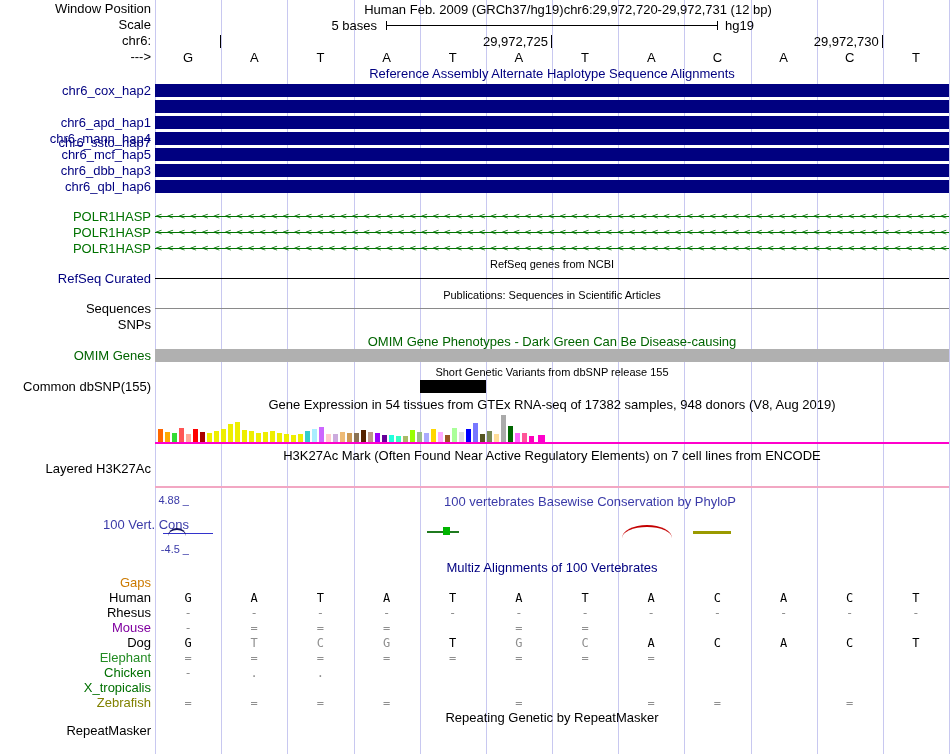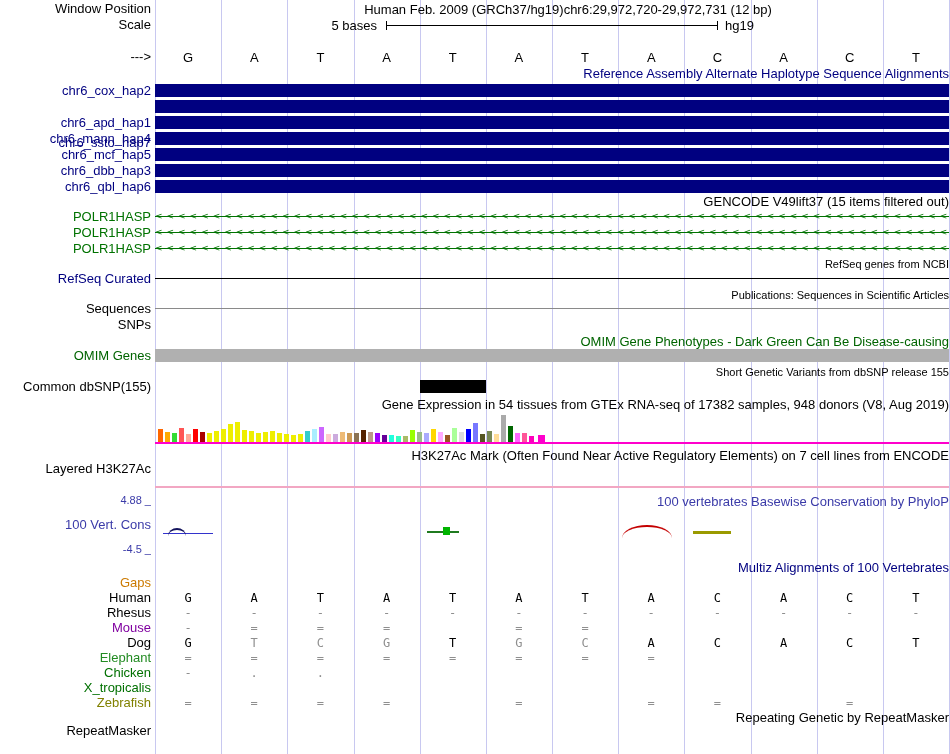--- a/index.html
+++ b/index.html
@@ -10,28 +10,28 @@
   .gridlines{position:absolute;left:155px;top:0;width:795px;height:754px;}
   .vline{position:absolute;top:0;bottom:0;width:1px;background:#c8c8f0;}
   .row{position:absolute;left:0;width:950px;}
   .abs{position:absolute;left:0;}
   .lbl{
     position:absolute;left:0;width:151px;text-align:right;white-space:nowrap;
     font-size:13px;line-height:14px;color:#000;
   }
   .trk{position:absolute;left:155px;top:0;width:794px;height:100%;}
   .title{
-    position:absolute;left:155px;width:794px;text-align:right;
+    position:absolute;left:155px;width:794px;text-align:center;
     font-size:13px;line-height:15px;white-space:nowrap;
   }
   .title.small{font-size:11px;line-height:13px;}
   .navy{color:#000080;}
   .green{color:#007200;}
   .dgreen{color:#006400;}
-  .blue{color:#3a3aa8;}
+  .blue{color:#3a3aa8;margin-left:38px;}
   .small-lbl{font-size:11px;line-height:13px;}
   .hdr{display:flex;justify-content:center;gap:0;font-size:13px;line-height:15px;white-space:nowrap;padding-left:16px;}
   .scale-bases{position:absolute;left:0;width:222px;text-align:right;font-size:13px;line-height:15px;}
   .scale-ruler{
     position:absolute;left:231px;top:3px;width:330px;height:9px;
     border-left:1px solid #000;border-right:1px solid #000;
     background:linear-gradient(#000,#000) 0 50%/100% 1px no-repeat;
   }
   .scale-genome{position:absolute;left:570px;font-size:13px;line-height:15px;}
   .tick{position:absolute;top:1px;width:1px;height:13px;background:#000;}
@@ -86,20 +86,30 @@
 
   <div class="row" style="top:18px;height:15px">
     <div class="lbl">Scale</div>
     <div class="trk">
       <span class="scale-bases">5 bases</span>
       <div class="scale-ruler"></div>
       <span class="scale-genome">hg19</span>
     </div>
   </div>
 
+  <div class="row" style="top:34px;height:16px">
+    <div class="lbl">chr6:</div>
+    <div class="trk">
+        <div class="tick" style="left: 65.1667px;"></div>
+        <div class="tick" style="left: 396px;"></div>
+        <div class="tick-label" style="left: 317px;">29,972,725</div>
+        <div class="tick" style="left: 726.833px;"></div>
+        <div class="tick-label" style="left: 647.833px;">29,972,730</div>
+      </div>
+  </div>
 
   <div class="row" style="top:50px;height:15px">
     <div class="lbl">---&gt;</div>
     <div class="trk">
         <div class="seq-cell" style="left: 0px; width: 66.1667px;">G</div>
         <div class="seq-cell" style="left: 66.1667px; width: 66.1667px;">A</div>
         <div class="seq-cell" style="left: 132.333px; width: 66.1667px;">T</div>
         <div class="seq-cell" style="left: 198.5px; width: 66.1667px;">A</div>
         <div class="seq-cell" style="left: 264.667px; width: 66.1667px;">T</div>
         <div class="seq-cell" style="left: 330.833px; width: 66.1667px;">A</div>
@@ -123,21 +133,20 @@
       <div class="lbl navy" style="top: 48px; line-height: 13px; text-align: right;">chr6_mann_hap4</div>
       <div class="hapbar" style="top: 48px; background: rgb(0, 0, 128);"></div>
       <div class="lbl navy" style="top: 64px; line-height: 13px;">chr6_mcf_hap5</div>
       <div class="hapbar" style="top: 64px; background: rgb(0, 0, 128);"></div>
       <div class="lbl navy" style="top: 80px; line-height: 13px;">chr6_dbb_hap3</div>
       <div class="hapbar" style="top: 80px; background: rgb(0, 0, 128);"></div>
       <div class="lbl navy" style="top: 96px; line-height: 13px;">chr6_qbl_hap6</div>
       <div class="hapbar" style="top: 96px; background: rgb(0, 0, 128);"></div>
     </div>
 
-  <div class="title" style="top:194px">GENCODE V49lift37 (15 items filtered out)</div>
   <div class="abs" style="top:210px;height:45px;width:950px">
       <div class="lbl green" style="top: 0px; line-height: 13px;">POLR1HASP</div>
       <div class="polr" style="top: 0px;">&lt;&lt;&lt;&lt;&lt;&lt;&lt;&lt;&lt;&lt;&lt;&lt;&lt;&lt;&lt;&lt;&lt;&lt;&lt;&lt;&lt;&lt;&lt;&lt;&lt;&lt;&lt;&lt;&lt;&lt;&lt;&lt;&lt;&lt;&lt;&lt;&lt;&lt;&lt;&lt;&lt;&lt;&lt;&lt;&lt;&lt;&lt;&lt;&lt;&lt;&lt;&lt;&lt;&lt;&lt;&lt;&lt;&lt;&lt;&lt;&lt;&lt;&lt;&lt;&lt;&lt;&lt;&lt;&lt;&lt;&lt;&lt;&lt;&lt;&lt;&lt;&lt;&lt;&lt;&lt;&lt;&lt;&lt;&lt;&lt;&lt;&lt;&lt;&lt;&lt;&lt;&lt;&lt;&lt;&lt;&lt;&lt;&lt;&lt;&lt;</div>
       <div class="lbl green" style="top: 16px; line-height: 13px;">POLR1HASP</div>
       <div class="polr" style="top: 16px;">&lt;&lt;&lt;&lt;&lt;&lt;&lt;&lt;&lt;&lt;&lt;&lt;&lt;&lt;&lt;&lt;&lt;&lt;&lt;&lt;&lt;&lt;&lt;&lt;&lt;&lt;&lt;&lt;&lt;&lt;&lt;&lt;&lt;&lt;&lt;&lt;&lt;&lt;&lt;&lt;&lt;&lt;&lt;&lt;&lt;&lt;&lt;&lt;&lt;&lt;&lt;&lt;&lt;&lt;&lt;&lt;&lt;&lt;&lt;&lt;&lt;&lt;&lt;&lt;&lt;&lt;&lt;&lt;&lt;&lt;&lt;&lt;&lt;&lt;&lt;&lt;&lt;&lt;&lt;&lt;&lt;&lt;&lt;&lt;&lt;&lt;&lt;&lt;&lt;&lt;&lt;&lt;&lt;&lt;&lt;&lt;&lt;&lt;&lt;&lt;</div>
       <div class="lbl green" style="top: 32px; line-height: 13px;">POLR1HASP</div>
       <div class="polr" style="top: 32px;">&lt;&lt;&lt;&lt;&lt;&lt;&lt;&lt;&lt;&lt;&lt;&lt;&lt;&lt;&lt;&lt;&lt;&lt;&lt;&lt;&lt;&lt;&lt;&lt;&lt;&lt;&lt;&lt;&lt;&lt;&lt;&lt;&lt;&lt;&lt;&lt;&lt;&lt;&lt;&lt;&lt;&lt;&lt;&lt;&lt;&lt;&lt;&lt;&lt;&lt;&lt;&lt;&lt;&lt;&lt;&lt;&lt;&lt;&lt;&lt;&lt;&lt;&lt;&lt;&lt;&lt;&lt;&lt;&lt;&lt;&lt;&lt;&lt;&lt;&lt;&lt;&lt;&lt;&lt;&lt;&lt;&lt;&lt;&lt;&lt;&lt;&lt;&lt;&lt;&lt;&lt;&lt;&lt;&lt;&lt;&lt;&lt;&lt;&lt;&lt;</div>
     </div>
 
   <div class="title small" style="top:258px">RefSeq genes from NCBI</div>

